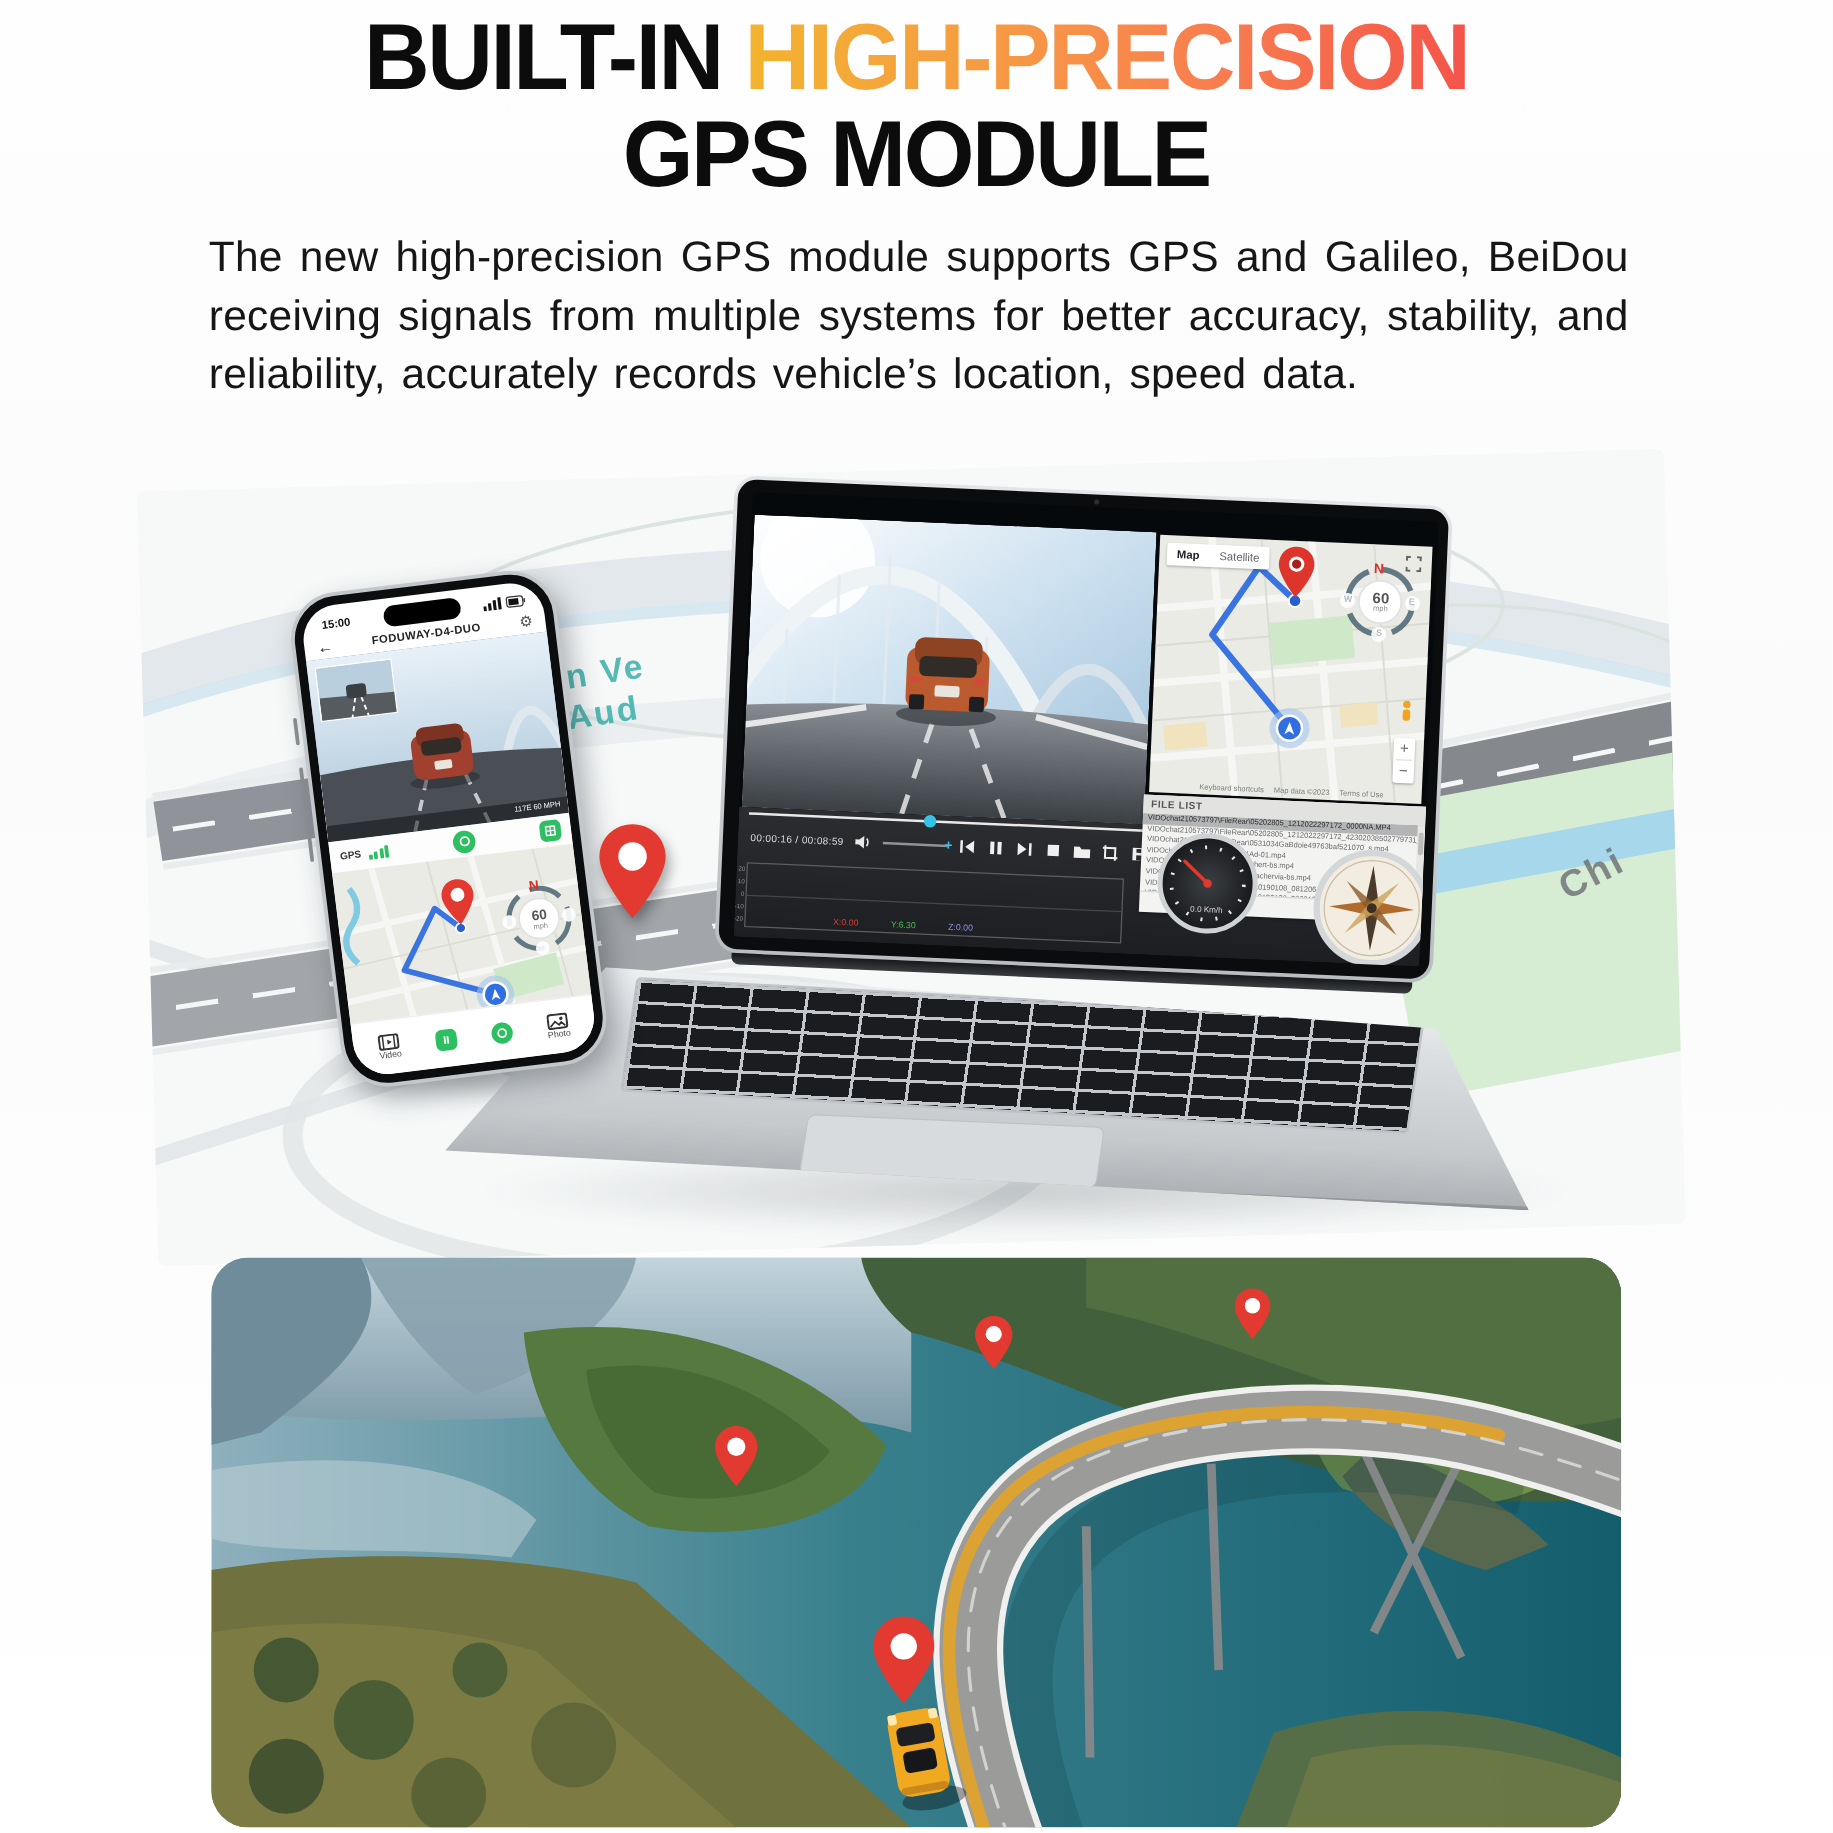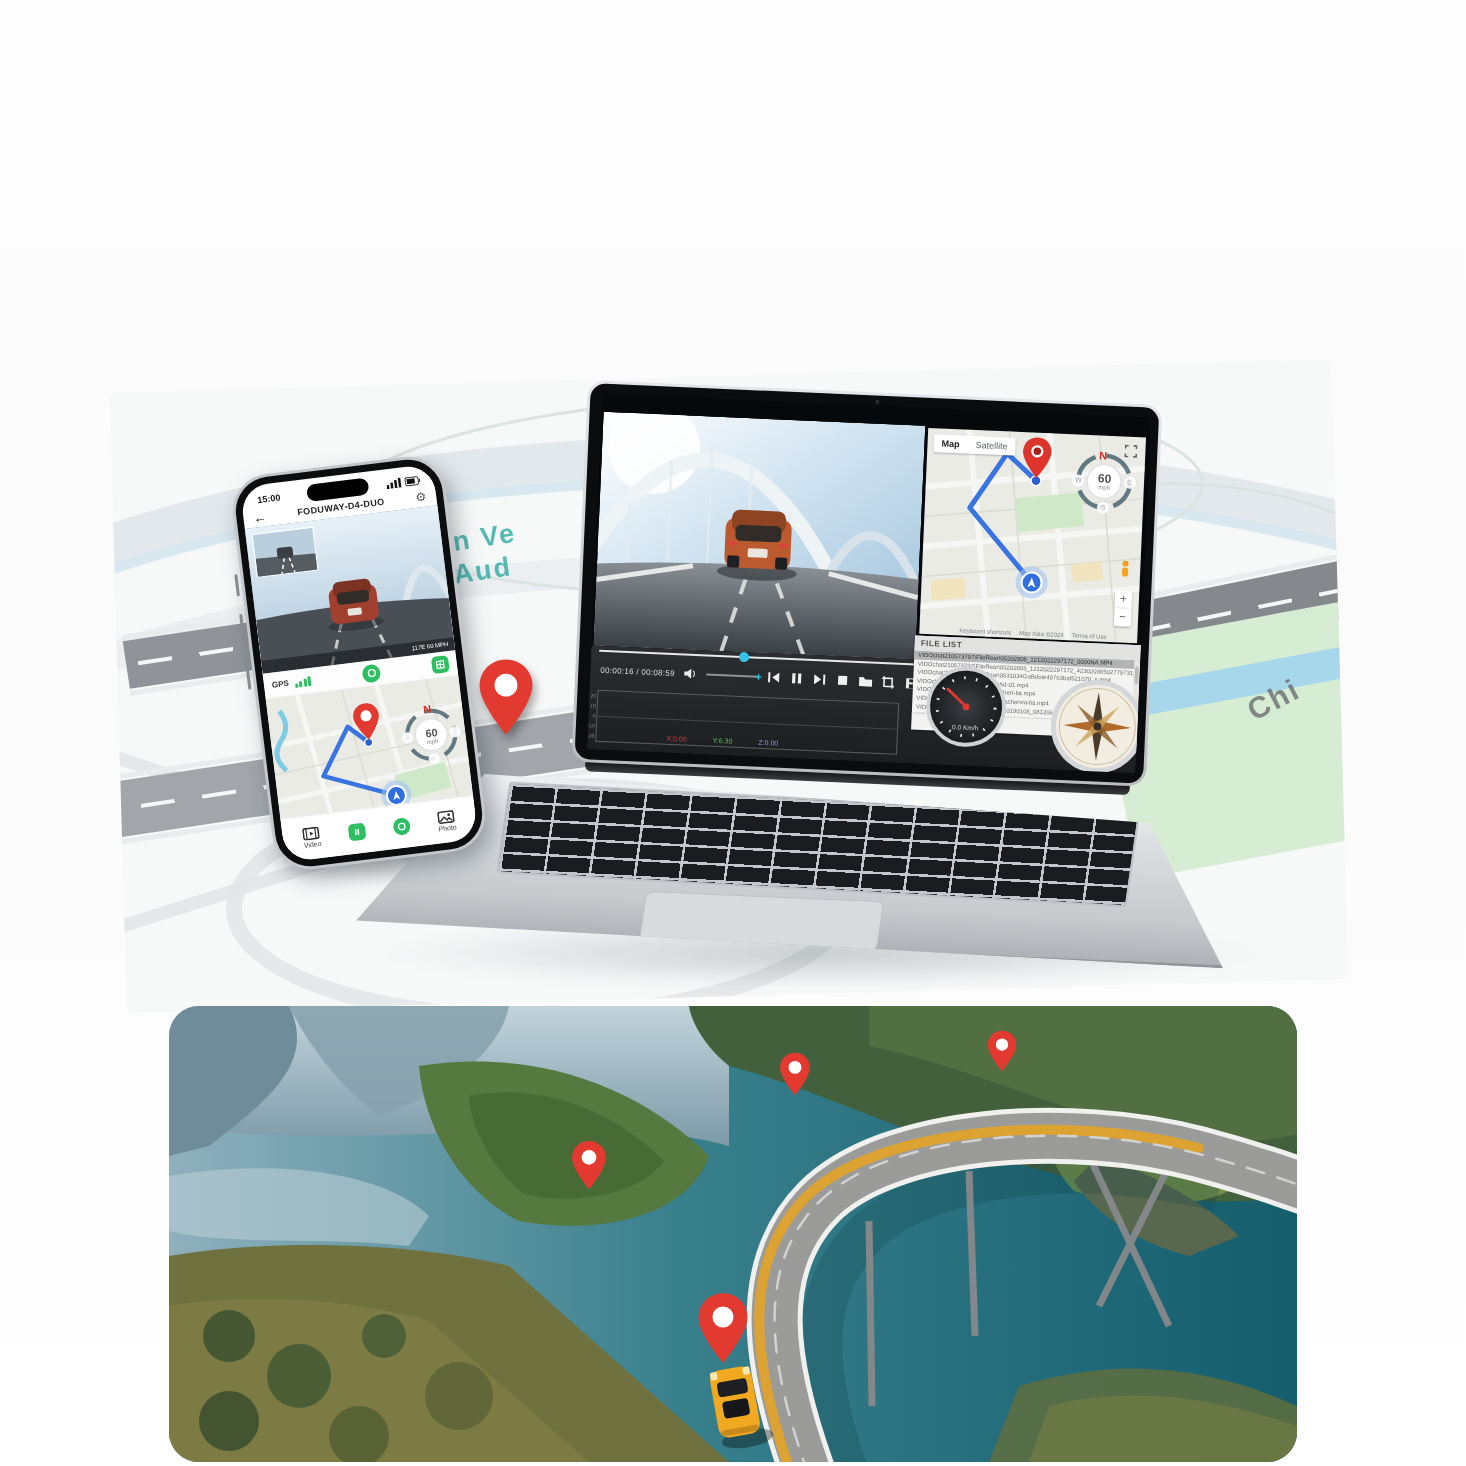--- a/index.html
+++ b/index.html
@@ -153,21 +153,26 @@
     <symbol id="pin-dark" viewBox="0 0 40 56">
       <path d="M20 1C9.2 1 1 9.3 1 19.8 1 33 20 55 20 55s19-22.2 19-35.2C39 9.3 30.8 1 20 1z" fill="#dd352c"></path>
       <circle cx="20" cy="19.5" r="8.2" fill="#fff"></circle>
       <circle cx="20" cy="19.5" r="5" fill="#a8201a"></circle>
     </symbol>
   </defs>
 </svg>
 
 <div class="page">
 
-
+  <div class="title-wrap">
+    <div class="title-line"><span>BUILT-IN </span><span class="grad-text">HIGH-PRECISION</span></div>
+    <div class="title-line">GPS MODULE</div>
+  </div>
+
+  <p class="lede">The new high-precision GPS module supports GPS and Galileo, BeiDou receiving signals from multiple systems for better accuracy, stability, and reliability, accurately records vehicle’s location, speed data.</p>
 
   <div class="hero">
 
     <div class="bgmap">
       <svg width="1222" height="620" viewBox="0 0 1222 620">
         <path d="M-60 170 C 300 40, 880 55, 1270 175" stroke="#e3e8ec" stroke-width="40" fill="none"></path>
         <path d="M-60 195 C 300 65, 880 80, 1270 200" stroke="#cfe4ee" stroke-width="10" fill="none" opacity=".8"></path>
         <path d="M-60 280 C 340 150, 820 170, 1270 300" stroke="#eceff1" stroke-width="30" fill="none"></path>
         <ellipse cx="660" cy="120" rx="430" ry="100" fill="none" stroke="#dbe4e1" stroke-width="3"></ellipse>
         <ellipse cx="1040" cy="240" rx="260" ry="120" fill="none" stroke="#d8e2de" stroke-width="2.5"></ellipse>

